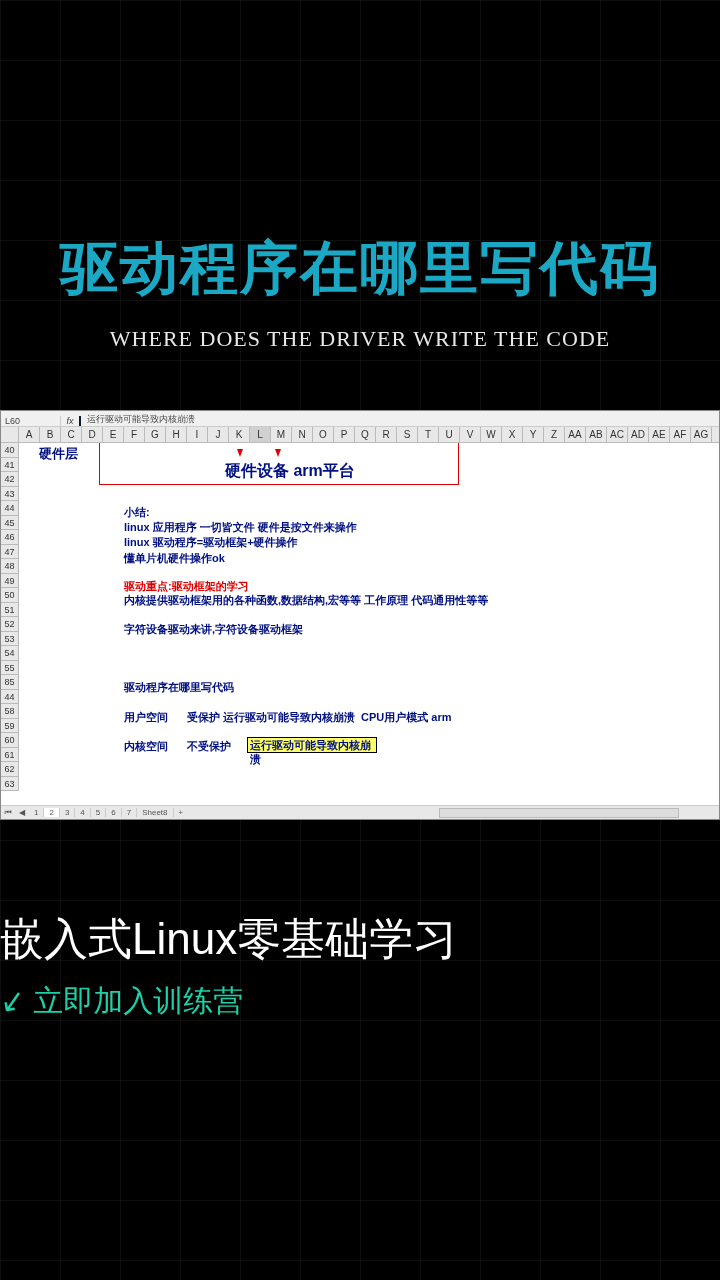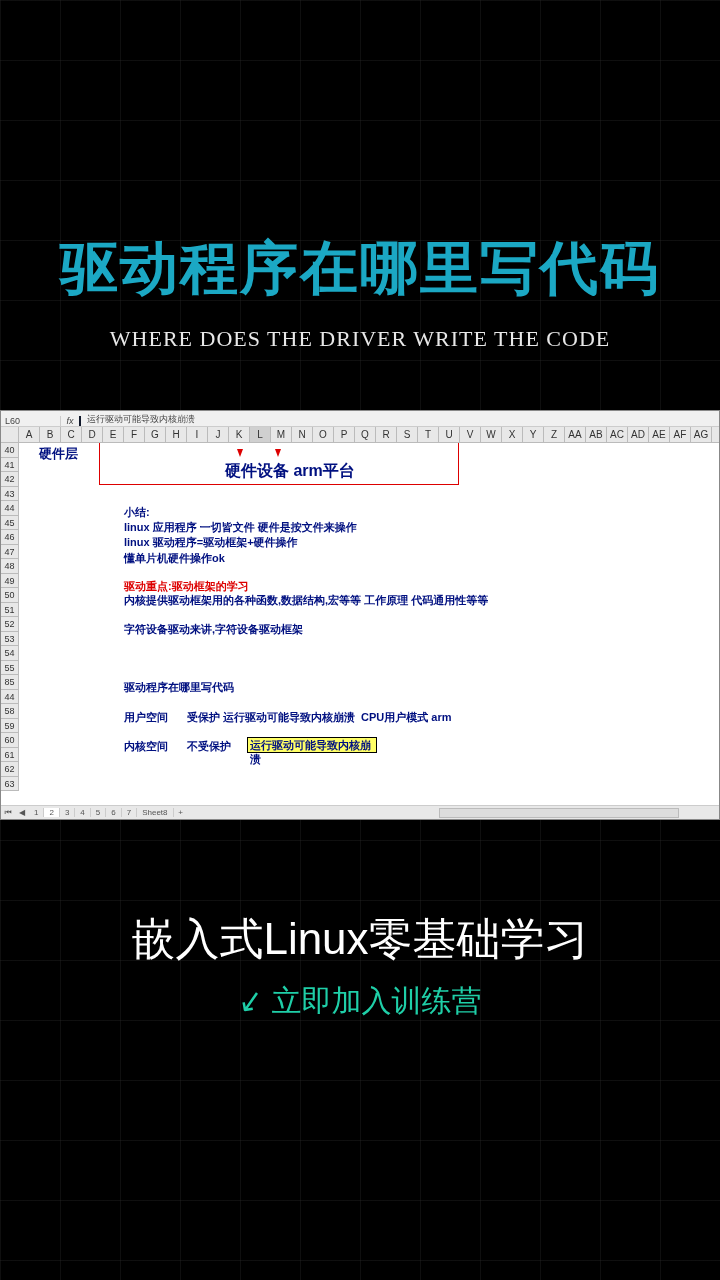--- a/index.html
+++ b/index.html
@@ -172,21 +172,20 @@
   bottom: 1px;
   width: 240px;
   height: 10px;
   background: #ddd;
   border: 1px solid #bbb;
 }
 .bottom-title {
   position: absolute;
   top: 910px;
   width: 100%;
-  text-align: center;
 }
 .bt-main {
   font-size: 44px;
   color: #fff;
   font-weight: 300;
 }
 .bt-sub {
   font-size: 30px;
   color: #1fcfa8;
   margin-top: 12px;

